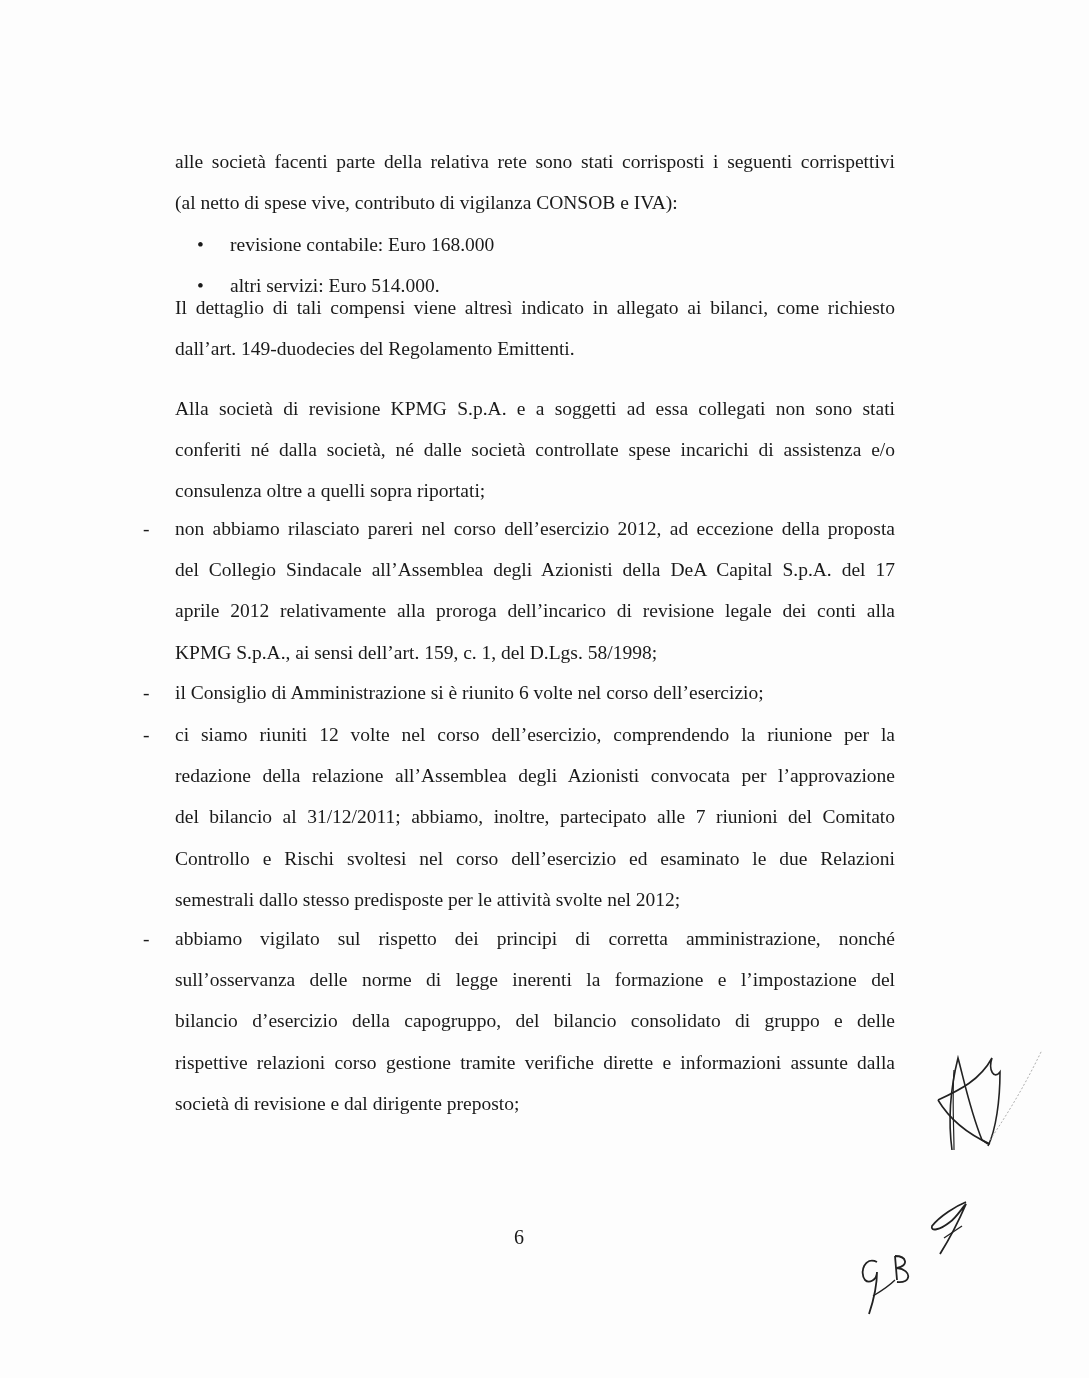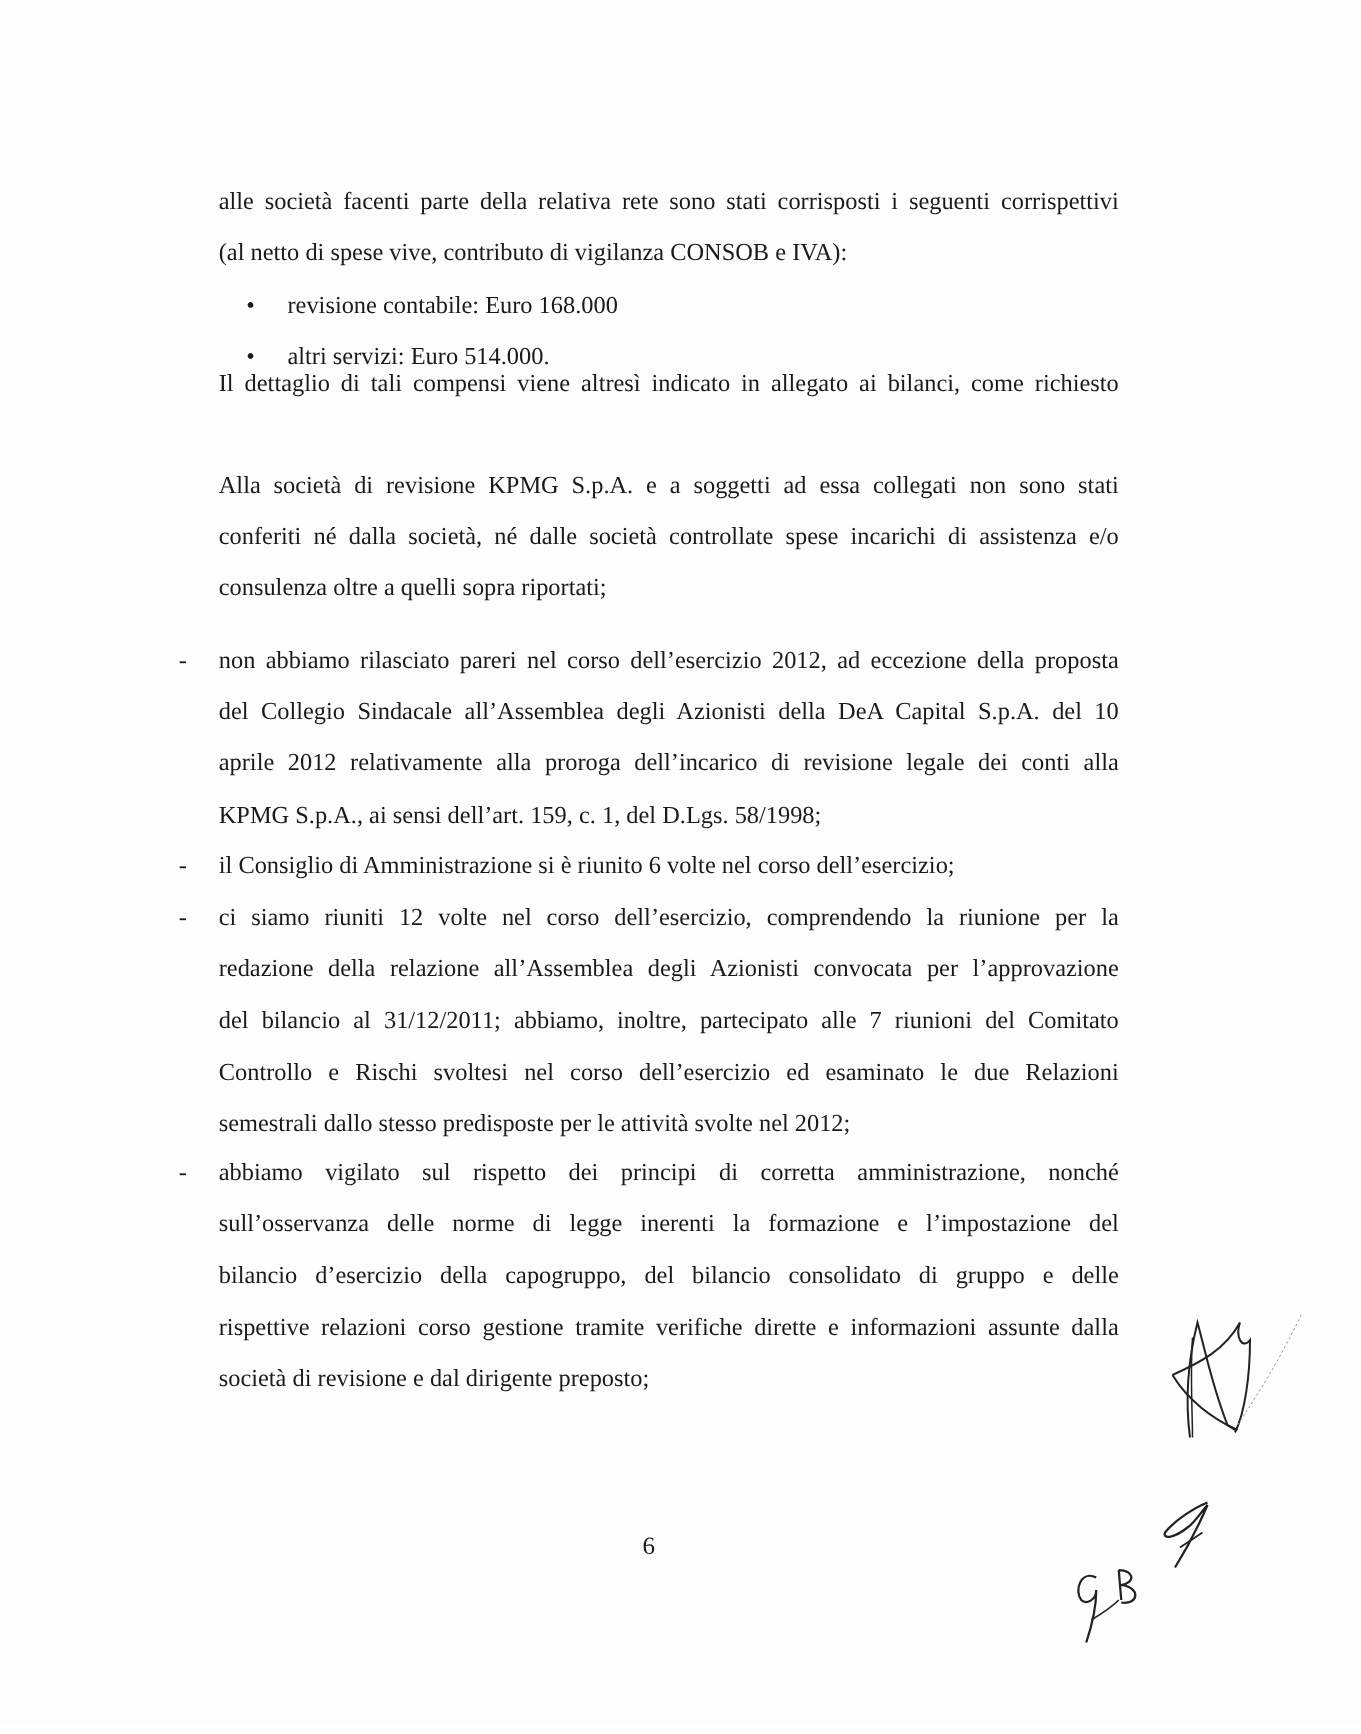--- a/index.html
+++ b/index.html
@@ -79,32 +79,33 @@
     <span class="bullet-dot">•</span>
     <span>revisione contabile: Euro 168.000</span>
   </div>
   <div class="bullet-line" style="top:265px;">
     <span class="bullet-dot">•</span>
     <span>altri servizi: Euro 514.000.</span>
   </div>
 
   <div class="text-block" style="top:287px;">
     <span class="line justified">Il dettaglio di tali compensi viene altresì indicato in allegato ai bilanci, come richiesto</span>
+    <span class="line">dall’art. 149-duodecies del Regolamento Emittenti.</span>
   </div>
 
-  <div class="text-block" style="top:368px;">
+  <div class="text-block" style="top:388px;">
     <span class="line justified">Alla società di revisione KPMG S.p.A. e a soggetti ad essa collegati non sono stati</span>
     <span class="line justified">conferiti né dalla società, né dalle società controllate spese incarichi di assistenza e/o</span>
     <span class="line">consulenza oltre a quelli sopra riportati;</span>
   </div>
 
   <div class="text-block" style="top:508px;">
     <span class="dash" style="left:-32px;">-</span>
     <span class="line justified">non abbiamo rilasciato pareri nel corso dell’esercizio 2012, ad eccezione della proposta</span>
-    <span class="line justified">del Collegio Sindacale all’Assemblea degli Azionisti della DeA Capital S.p.A. del 10</span>
+    <span class="line justified">del Collegio Sindacale all’Assemblea degli Azionisti della DeA Capital S.p.A. del 17</span>
     <span class="line justified">aprile 2012 relativamente alla proroga dell’incarico di revisione legale dei conti alla</span>
     <span class="line">KPMG S.p.A., ai sensi dell’art. 159, c. 1, del D.Lgs. 58/1998;</span>
   </div>
 
   <div class="text-block" style="top:672px;">
     <span class="dash" style="left:-32px;">-</span>
     <span class="line">il Consiglio di Amministrazione si è riunito 6 volte nel corso dell’esercizio;</span>
   </div>
 
   <div class="text-block" style="top:714px;">

